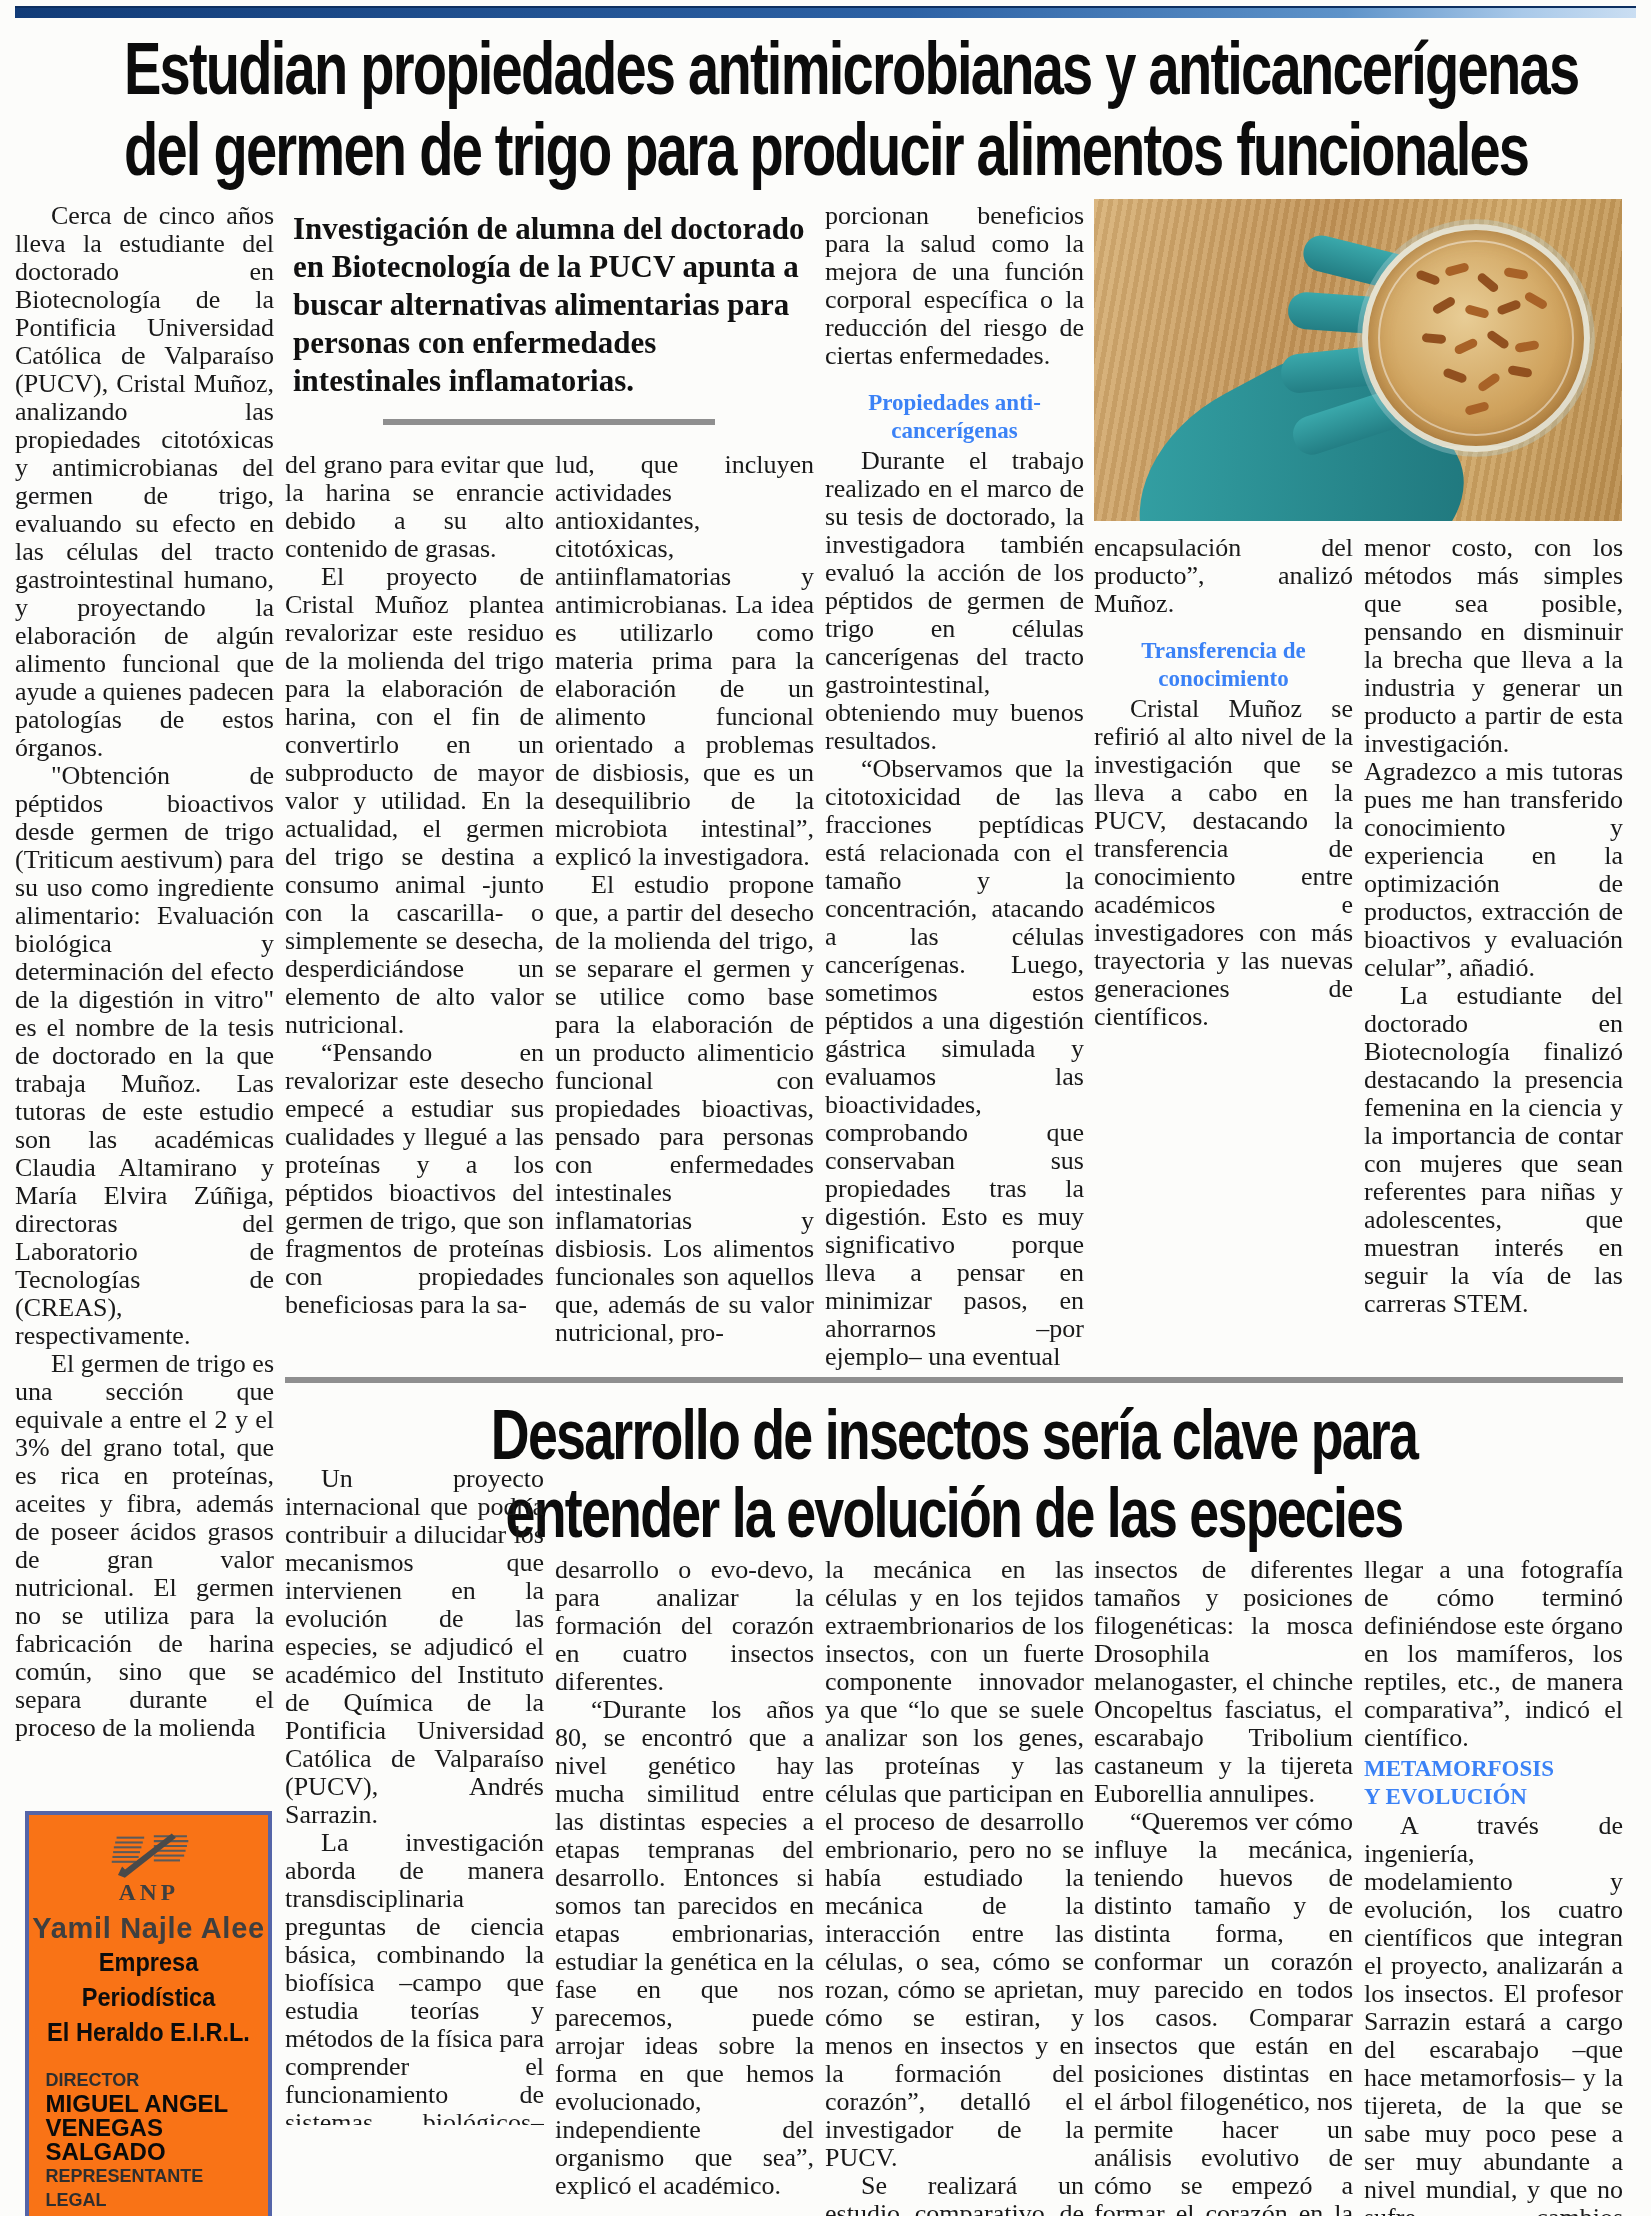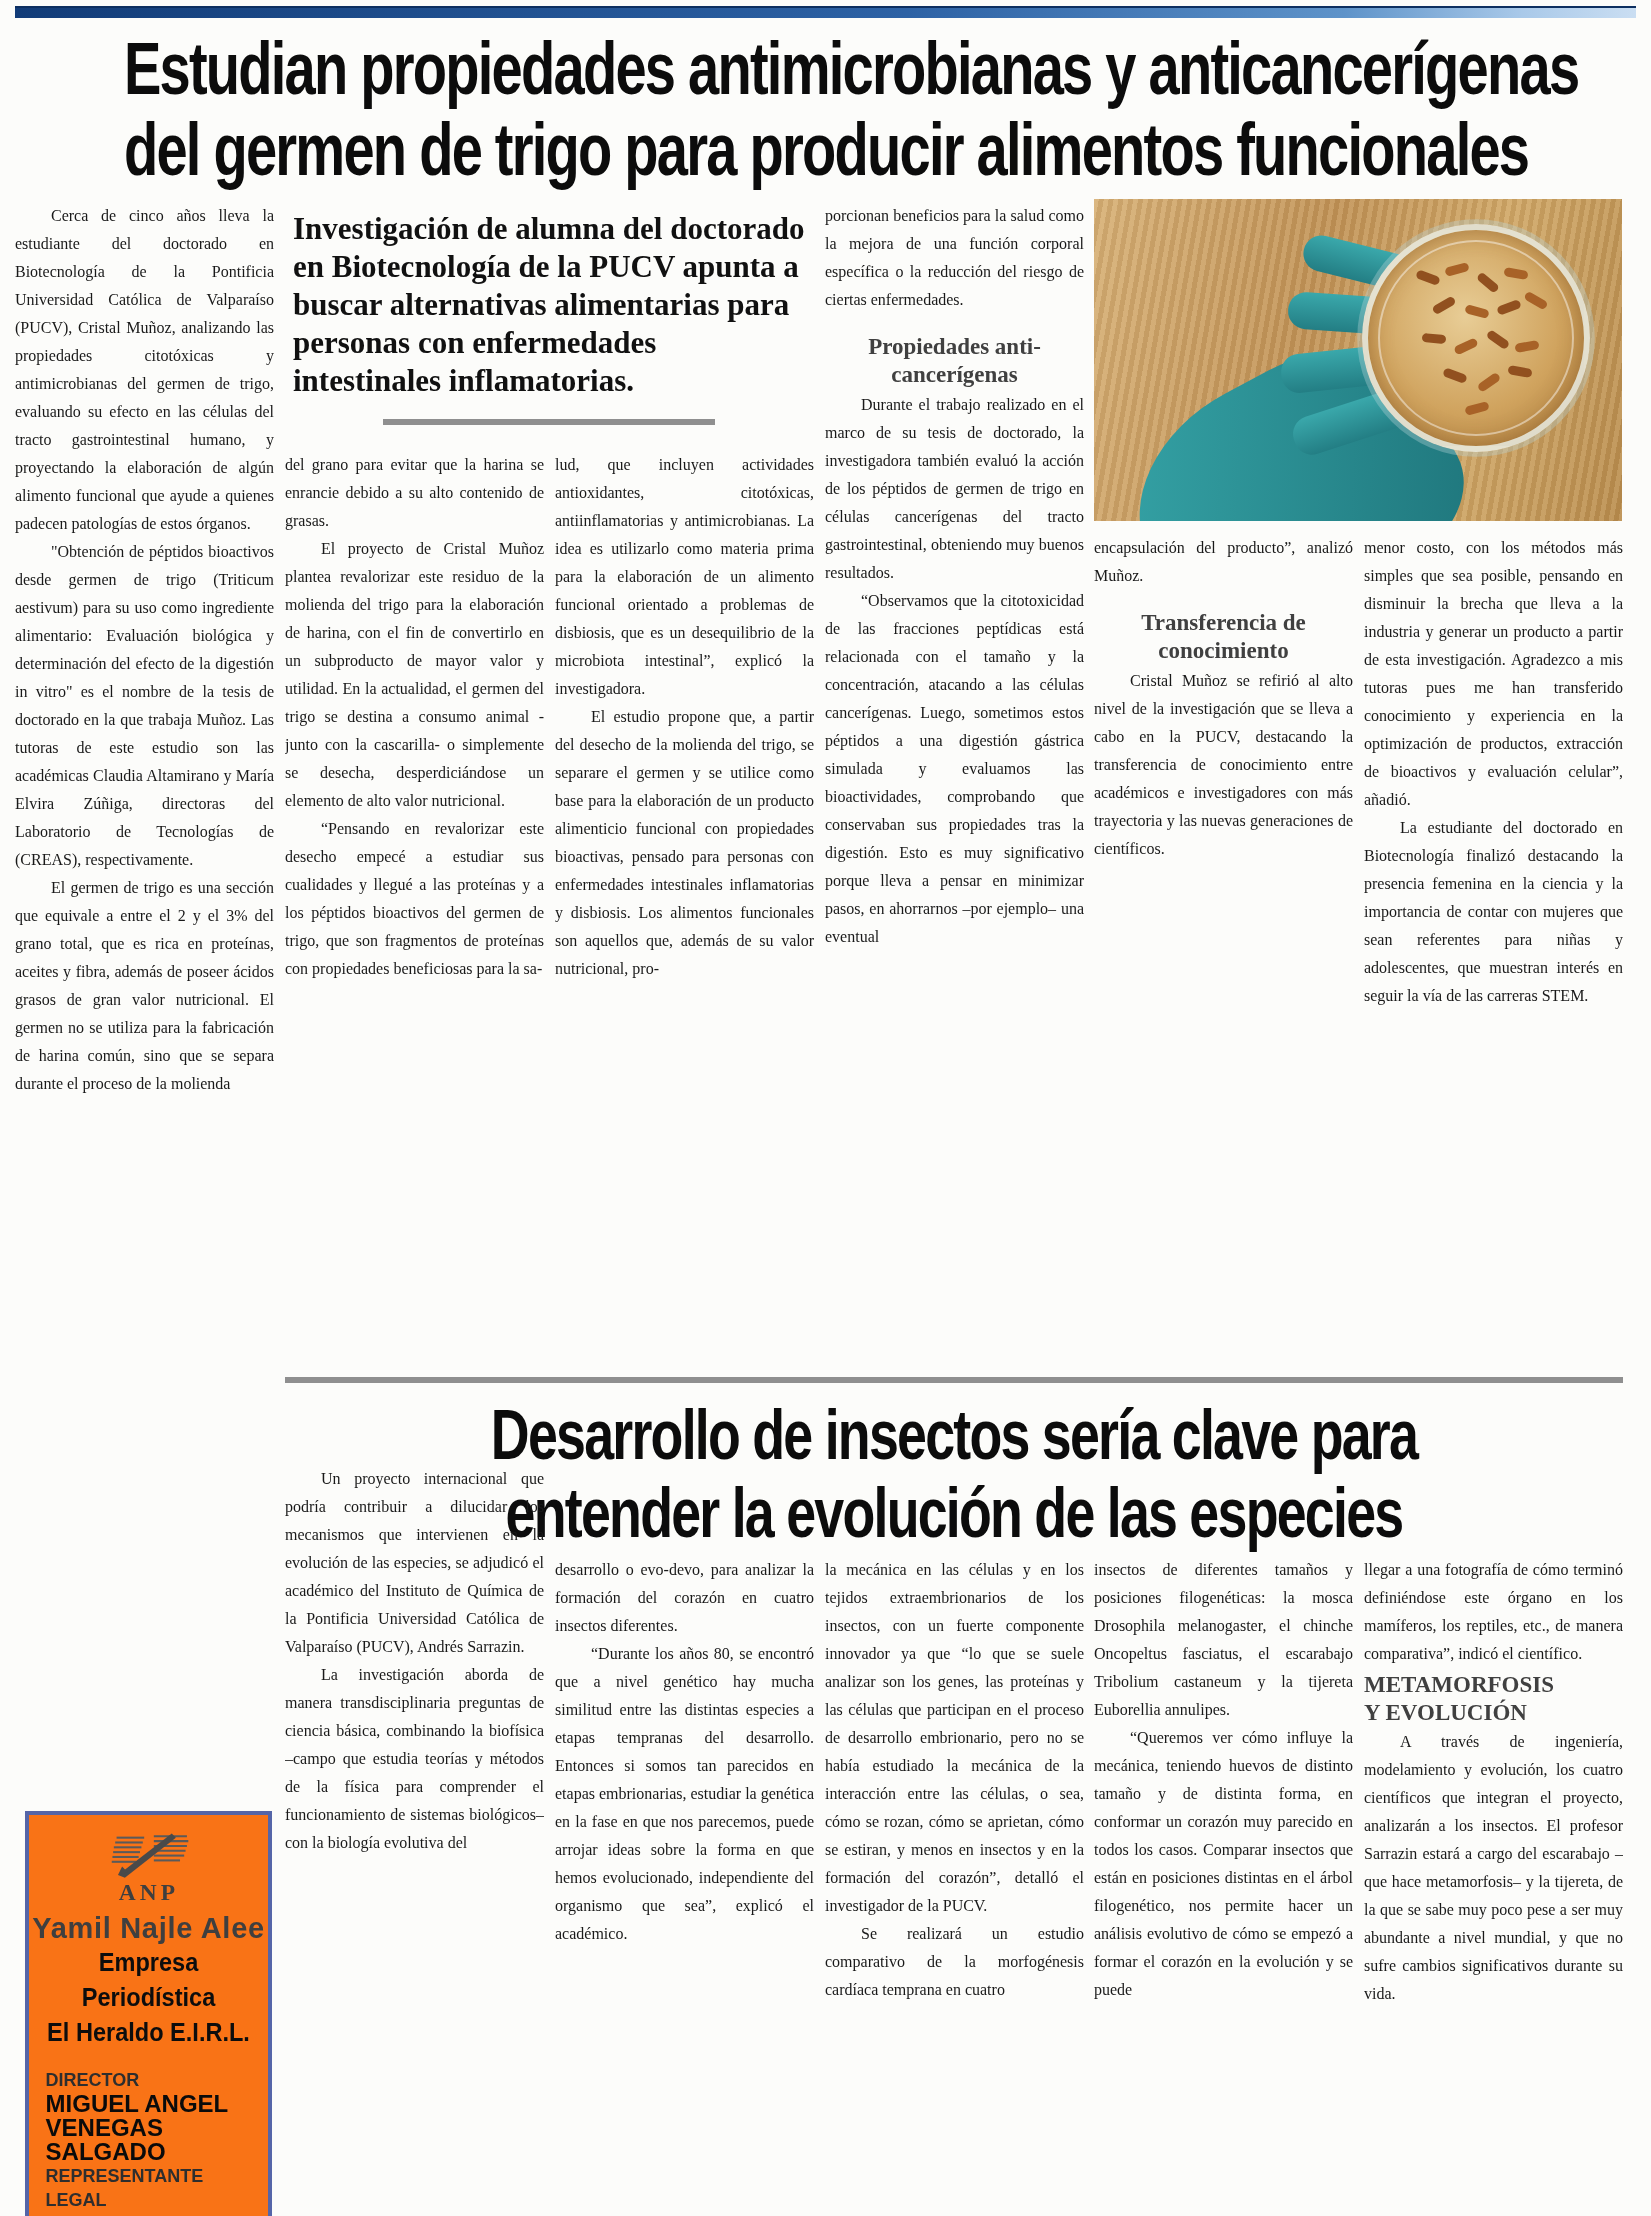--- a/index.html
+++ b/index.html
@@ -20,24 +20,24 @@
   .headline2{left:285px;top:1396px;width:1338px;font-size:64px;line-height:71px;
              transform:scale(0.84,1.10);transform-origin:center top;}
 
   
   .standfirst{position:absolute;left:293px;top:210px;width:512px;text-align:left;
               font-weight:bold;font-size:31px;line-height:38px;color:#111;}
   .rule{position:absolute;background:#8f8f8f;}
 
   
   .col{position:absolute;width:259px;overflow:hidden;}
-  .col p{margin:0;text-align:justify;font-size:16px;line-height:28px;color:#191919;}
+  .col p{margin:0;text-align:justify;font-size:26px;line-height:28px;color:#191919;}
   .col p.ind{text-indent:36px;}
   .colsub{text-align:center;font-weight:bold;font-size:23px;line-height:28px;
-          margin-top:19.4px;color:#404040;}
+          margin-top:19.4px;color:#3b82f6;}
   .colsub + p{margin-top:1.4px;}
   .caps{text-align:left;}
 
   
   .photo{position:absolute;left:1094px;top:199px;width:528px;height:322px;overflow:hidden;
          background:linear-gradient(105deg,#d6b077 0%,#c09257 40%,#cfa768 68%,#b88c4e 100%);}
   .photo .texture{position:absolute;inset:0;
          background:repeating-linear-gradient(100deg,rgba(255,235,200,0.12) 0 4.8px,rgba(120,80,30,0.10) 4.8px 9.7px);}
   .glove{position:absolute;background:#2d9398;}
   .glove.arm{left:42px;top:173px;width:318px;height:235px;border-radius:45% 40% 30% 45%;

